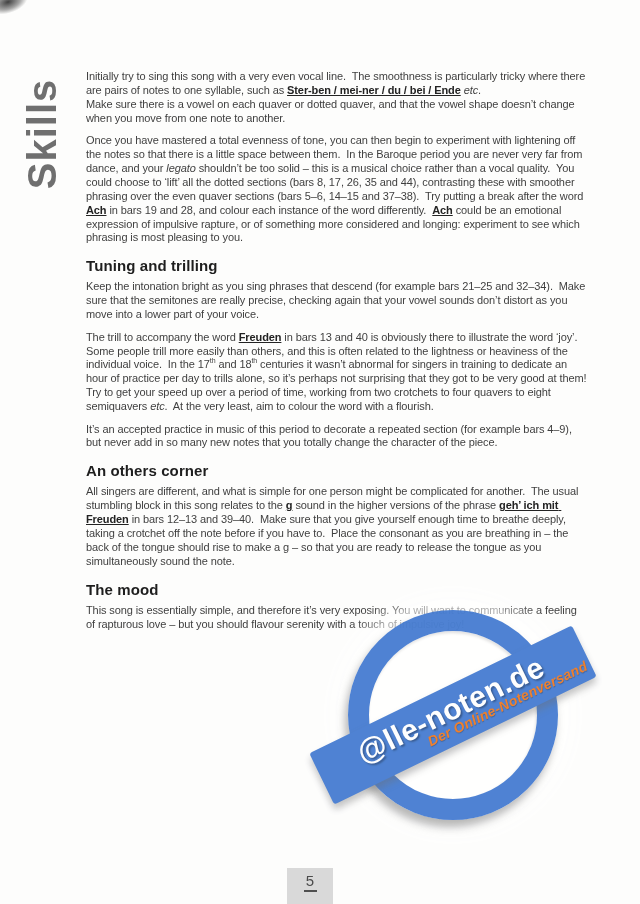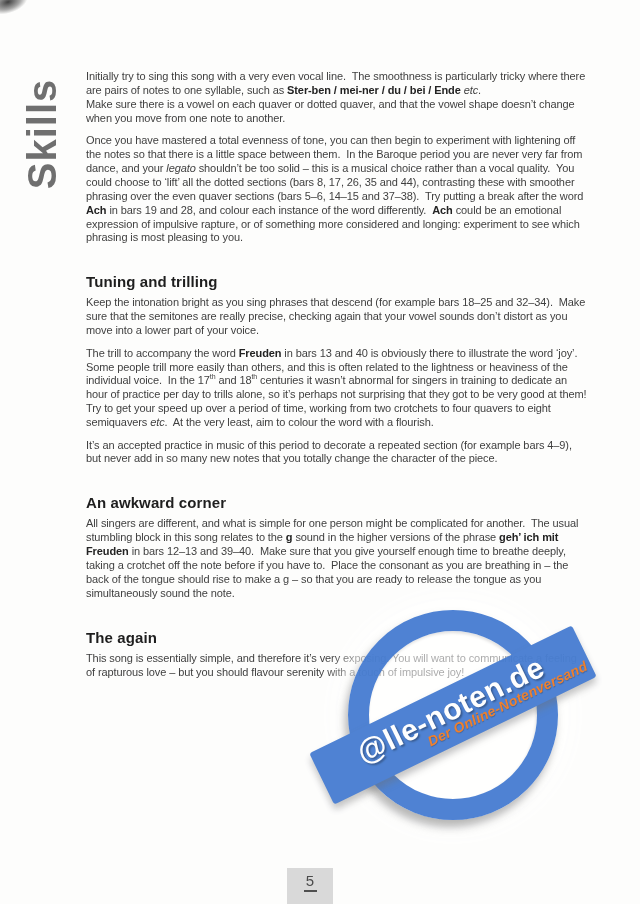--- a/index.html
+++ b/index.html
@@ -19,24 +19,24 @@
     font-size:40px;font-weight:bold;color:var(--label-gray,#6f6f6f);
     letter-spacing:1px;text-align:center;line-height:52px;
   }
   .content{
     position:absolute;left:86px;top:70px;width:502px;
     color:var(--text,#3f3f3f);
     font-size:11px;line-height:13.9px;letter-spacing:-0.1px;
   }
   .content p{margin:0 0 8.5px;white-space:pre-wrap;}
   .content h2{
-    font-size:15px;line-height:17px;margin:28px 0 6px;
+    font-size:15px;line-height:17px;margin:12px 0 6px;
     color:var(--heading,#1e1e1e);letter-spacing:.1px;
   }
-  .content b{color:#232323;}
+  .content b{color:#232323;text-decoration:underline;}
   .content sup{font-size:7px;line-height:0;vertical-align:super;}
   
   .stamp{position:absolute;left:341px;top:603px;width:224px;height:224px;opacity:.97;}
   .stamp-fill{
     position:absolute;left:-4px;top:-4px;right:-4px;bottom:-4px;border-radius:50%;
     background:rgba(255,255,255,.58);
     box-shadow:0 0 14px 10px rgba(255,255,255,.45);
   }
   .stamp-ring{
     position:absolute;left:7px;top:7px;width:210px;height:210px;border-radius:50%;
@@ -74,29 +74,29 @@
 
   <div class="corner-artifact"></div>
 
   <div class="side-label">Skills</div>
 
   <main class="content">
     <p><span>Initially try to sing this song with a very even vocal line.  The smoothness is particularly tricky where there are pairs of notes to one syllable, such as </span><b>Ster-ben / mei-ner / du / bei / Ende</b><span> </span><i>etc</i><span>.</span><br><span>Make sure there is a vowel on each quaver or dotted quaver, and that the vowel shape doesn’t change when you move from one note to another.</span></p>
     <p><span>Once you have mastered a total evenness of tone, you can then begin to experiment with lightening off the notes so that there is a little space between them.  In the Baroque period you are never very far from dance, and your </span><i>legato</i><span> shouldn’t be too solid – this is a musical choice rather than a vocal quality.  You could choose to ‘lift’ all the dotted sections (bars 8, 17, 26, 35 and 44), contrasting these with smoother phrasing over the even quaver sections (bars 5–6, 14–15 and 37–38).  Try putting a break after the word </span><b>Ach</b><span> in bars 19 and 28, and colour each instance of the word differently.  </span><b>Ach</b><span> could be an emotional expression of impulsive rapture, or of something more considered and longing: experiment to see which phrasing is most pleasing to you.</span></p>
 
     <h2>Tuning and trilling</h2>
-    <p><span>Keep the intonation bright as you sing phrases that descend (for example bars 18–25 and 32–34).  Make sure that the semitones are really precise, checking again that your vowel sounds don’t distort as you move into a lower part of your voice.</span></p>
+    <p><span>Keep the intonation bright as you sing phrases that descend (for example bars 21–25 and 32–34).  Make sure that the semitones are really precise, checking again that your vowel sounds don’t distort as you move into a lower part of your voice.</span></p>
     <p><span>The trill to accompany the word </span><b>Freuden</b><span> in bars 13 and 40 is obviously there to illustrate the word ‘joy’.  Some people trill more easily than others, and this is often related to the lightness or heaviness of the individual voice.  In the 17</span><sup>th</sup><span> and 18</span><sup>th</sup><span> centuries it wasn’t abnormal for singers in training to dedicate an hour of practice per day to trills alone, so it’s perhaps not surprising that they got to be very good at them!  Try to get your speed up over a period of time, working from two crotchets to four quavers to eight semiquavers </span><i>etc</i><span>.  At the very least, aim to colour the word with a flourish.</span></p>
 
     <p><span>It’s an accepted practice in music of this period to decorate a repeated section (for example bars 4–9), but never add in so many new notes that you totally change the character of the piece.</span></p>
 
-    <h2>An awkward corner</h2>
+    <h2>An others corner</h2>
     <p><span>All singers are different, and what is simple for one person might be complicated for another.  The usual stumbling block in this song relates to the </span><b>g</b><span> sound in the higher versions of the phrase </span><b>geh’ ich mit Freuden</b><span> in bars 12–13 and 39–40.  Make sure that you give yourself enough time to breathe deeply, taking a crotchet off the note before if you have to.  Place the consonant as you are breathing in – the back of the tongue should rise to make a g – so that you are ready to release the tongue as you simultaneously sound the note.</span></p>
 
-    <h2>The again</h2>
+    <h2>The mood</h2>
     <p><span>This song is essentially simple, and therefore it’s very exposing. You will want to communicate a feeling of rapturous love – but you should flavour serenity with a touch of impulsive joy!</span></p>
   </main>
 
   <div class="stamp">
     <div class="stamp-fill"></div>
     <div class="stamp-ring"></div>
     <div class="stamp-band">
       <div class="stamp-main">@lle-noten.de</div>
       <div class="stamp-sub">Der Online-Notenversand</div>
     </div>

